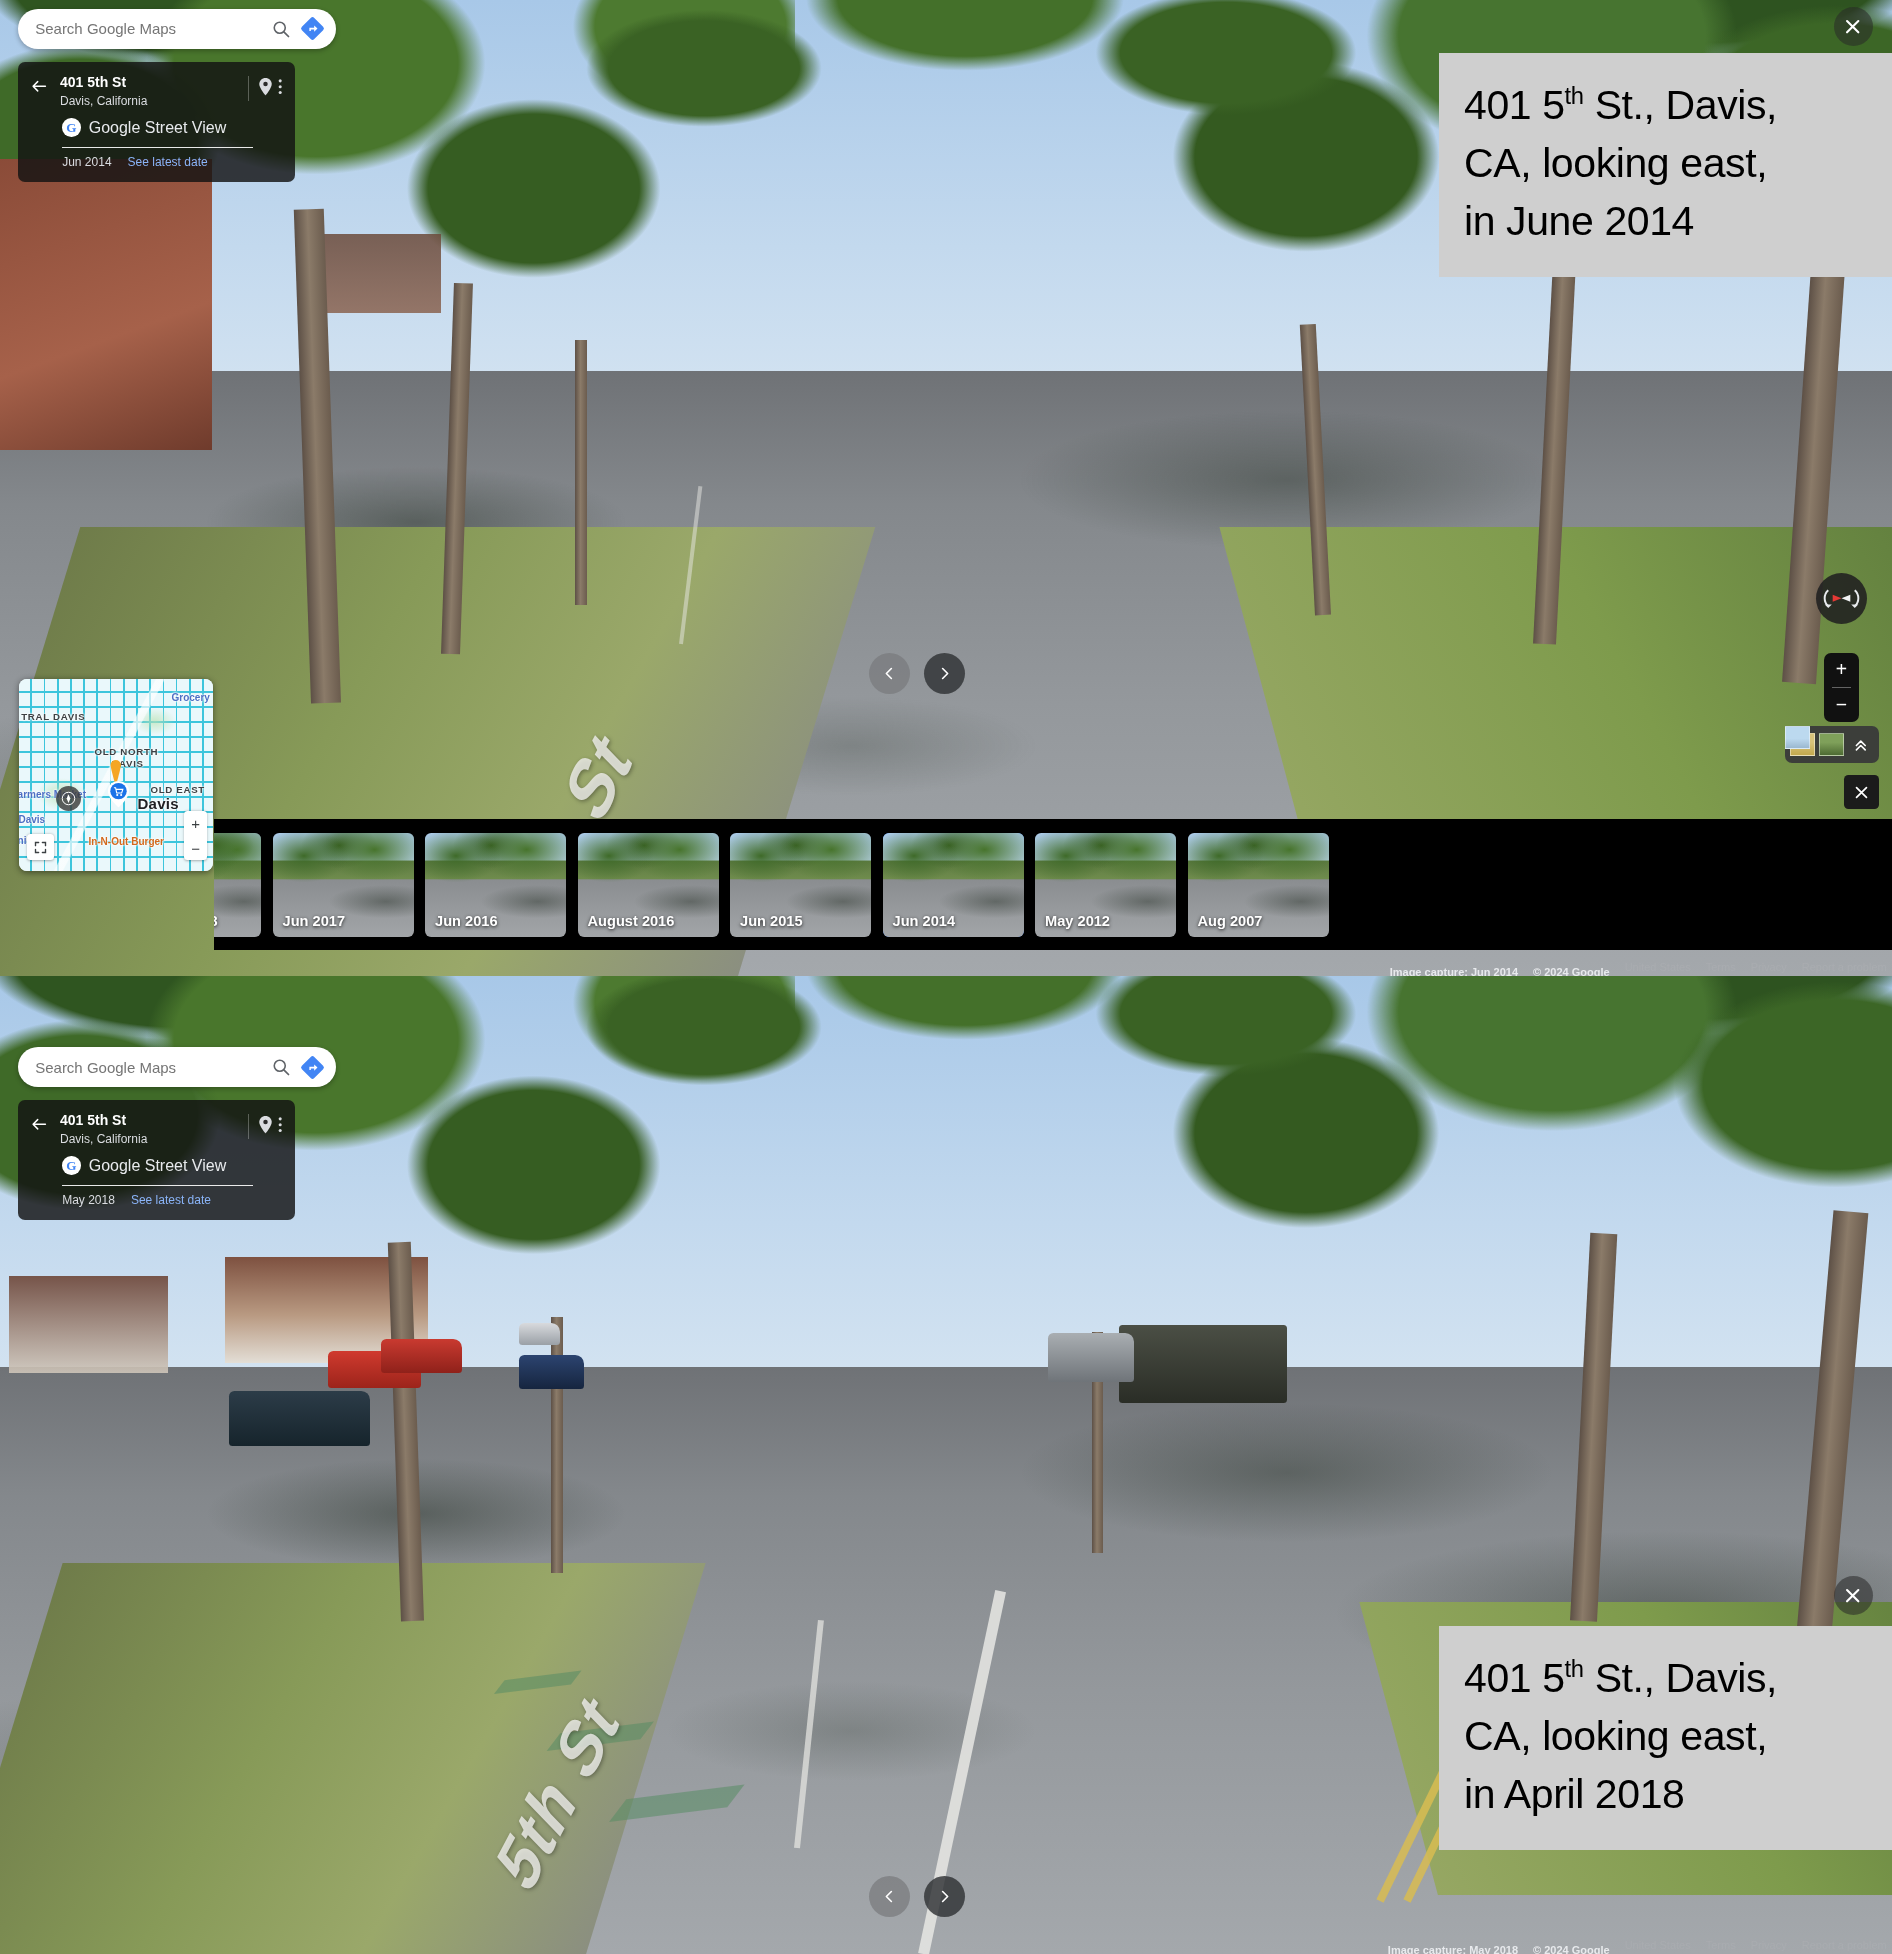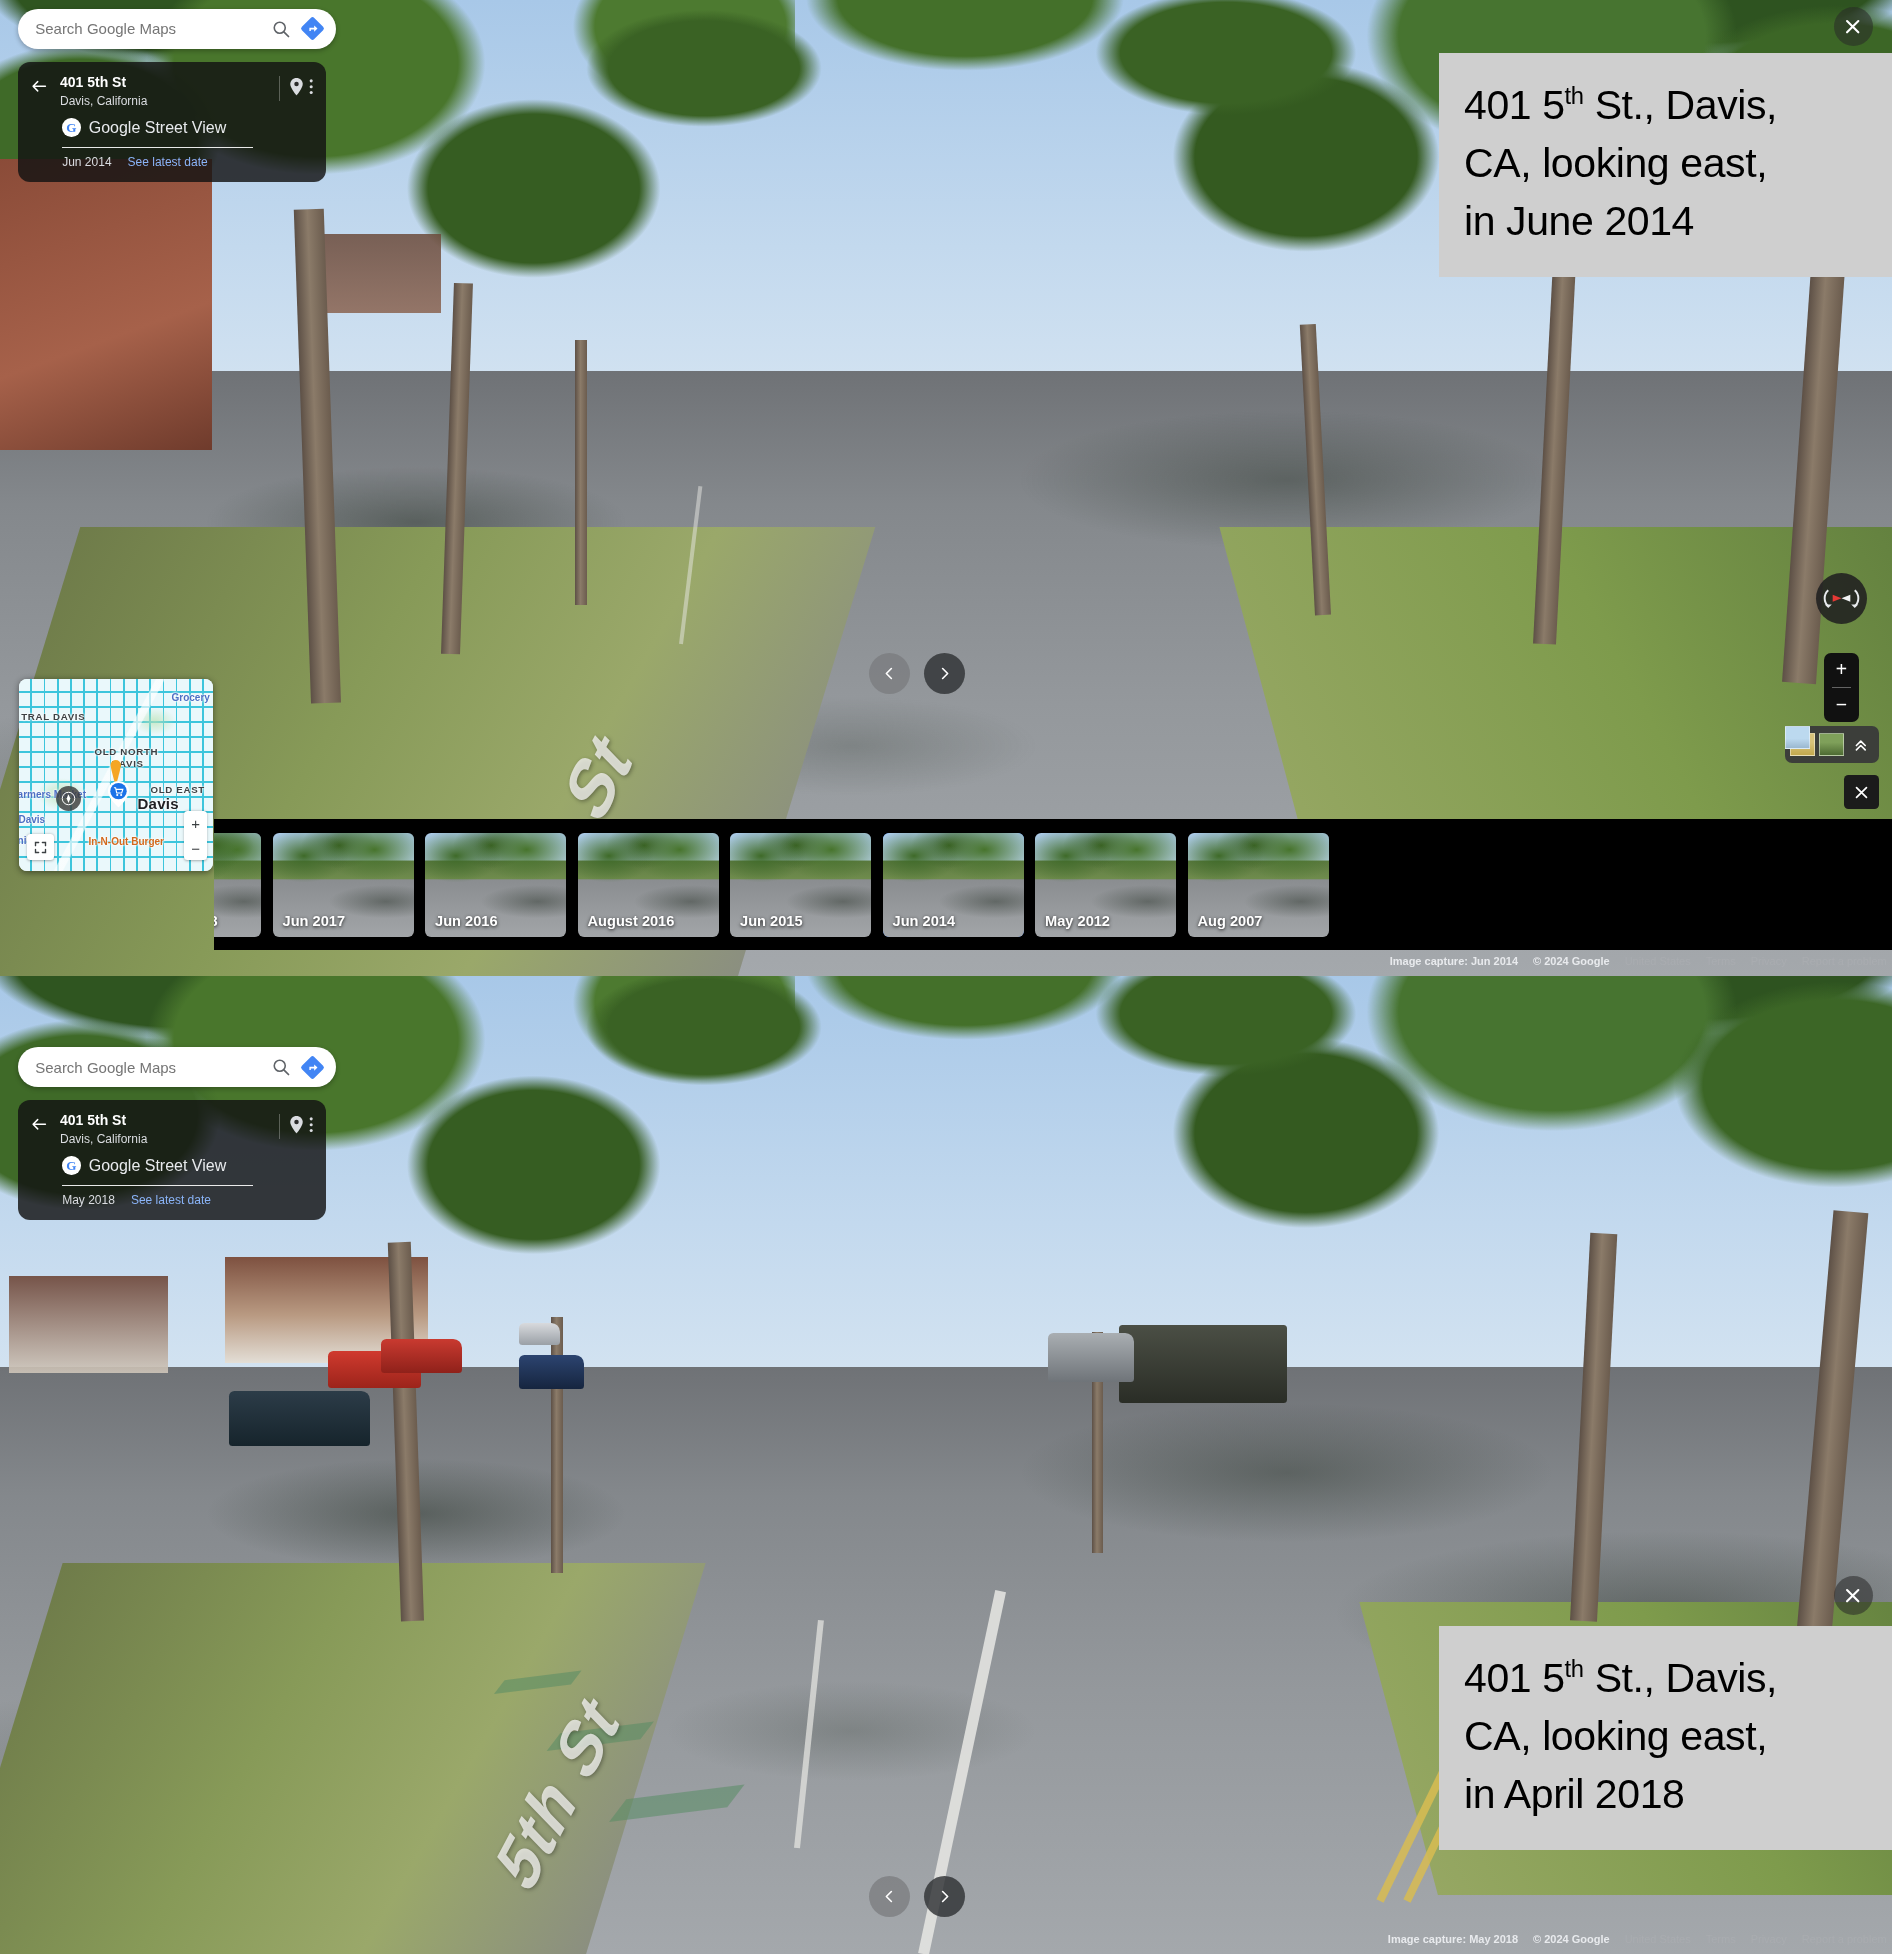--- a/index.html
+++ b/index.html
@@ -113,23 +113,23 @@
   }
   .search-icon svg { display: block; }
   .dir-icon {
     width: 25px; height: 25px; flex: 0 0 25px;
     display: flex; align-items: center; justify-content: center;
   }
 
   
   .infocard {
     position: absolute; left: 17.6px; top: 62px;
-    width: 308px; padding: 12.4px 12.4px 12.4px 10.6px;
+    width: 277px; padding: 12.4px 12.4px 12.4px 10.6px;
     background: rgba(18,18,18,.82);
-    border-radius: 12px; color: #fff;
+    border-radius: 7px; color: #fff;
   }
   .ic-top { display: flex; align-items: flex-start; gap: 8.8px; }
   .ic-back {
     flex: 0 0 23px; height: 23px; color: #fff;
     display: flex; align-items: center; justify-content: center;
     cursor: pointer;
   }
   .ic-text { flex: 1; min-width: 0; }
   .ic-title { font-size: 14px; font-weight: bold; line-height: 1.2; }
   .ic-sub { font-size: 12px; color: #dadce0; margin-top: 2.6px; }
@@ -297,21 +297,21 @@
   .tl-label {
     position: absolute; left: 9.7px; bottom: 8px;
     color: #fff; font-size: 14.6px; font-weight: bold;
     text-shadow: 0 0.9px 3.5px rgba(0,0,0,.85);
   }
   .attrib {
     position: absolute; right: 5.3px;
     display: flex; align-items: center; gap: 15px;
     font-size: 11px; color: #a9acb0; white-space: nowrap;
   }
-  .attrib .strong { color: #e8eaed; font-weight: bold; }
+  .attrib .strong { color: #e8eaed; font-weight: bold; margin-top: 11px; }
   .attrib .lk { color: #a9acb0; cursor: pointer; }
 </style>
 </head>
 <body>
 
 <div class="panel" id="panel-2014">
 
   <div class="scene">
     <div class="sky"></div>
     <div class="road"></div>

